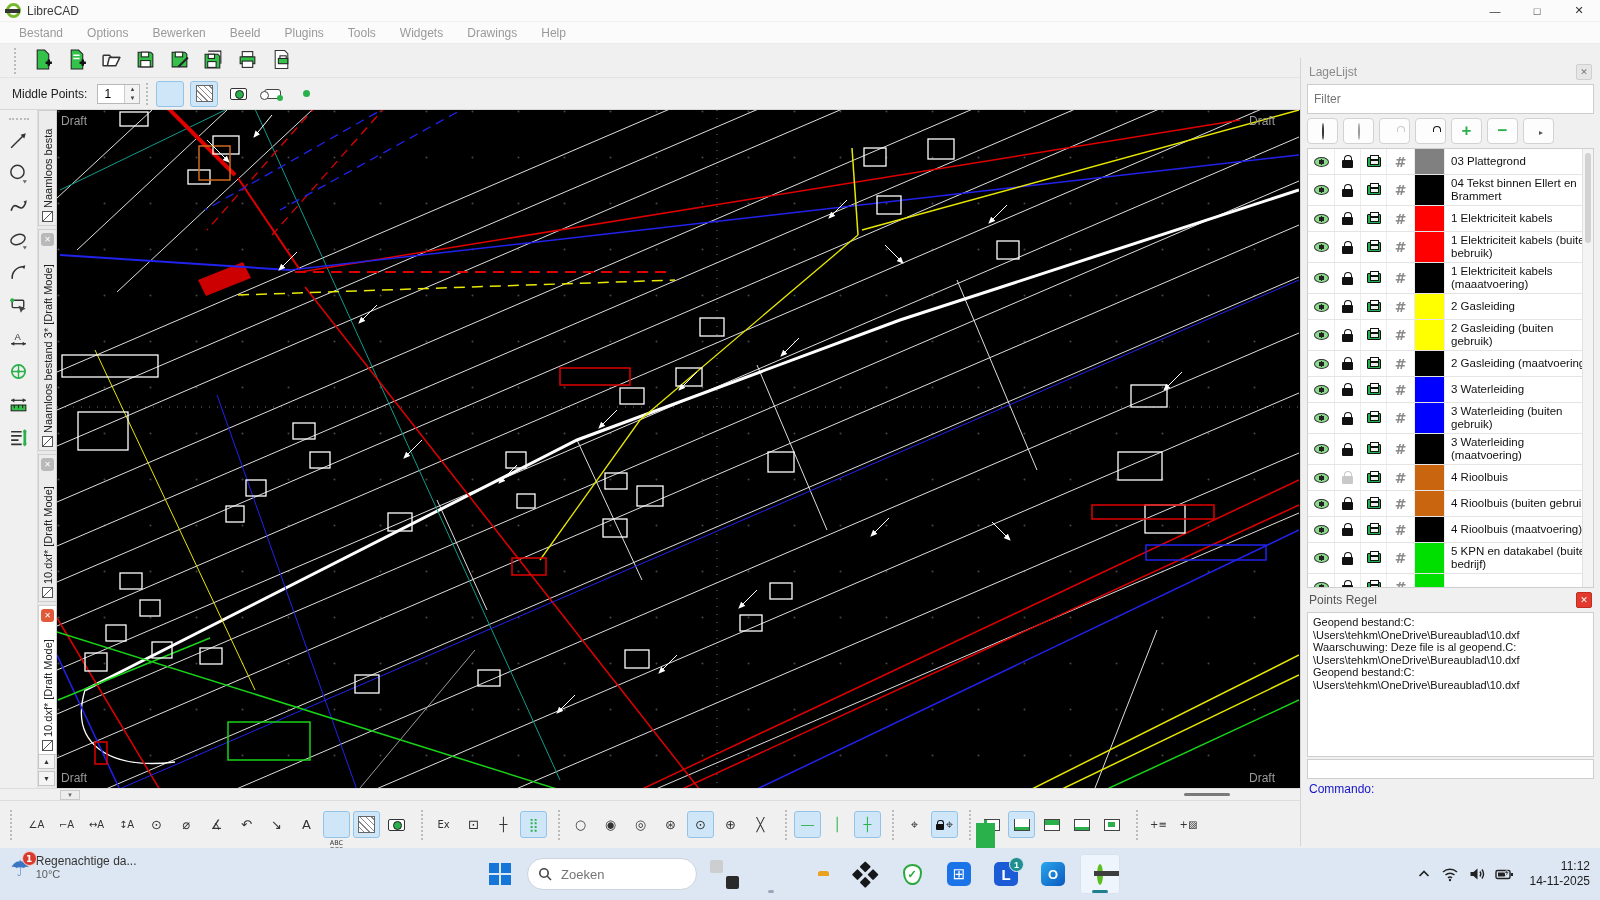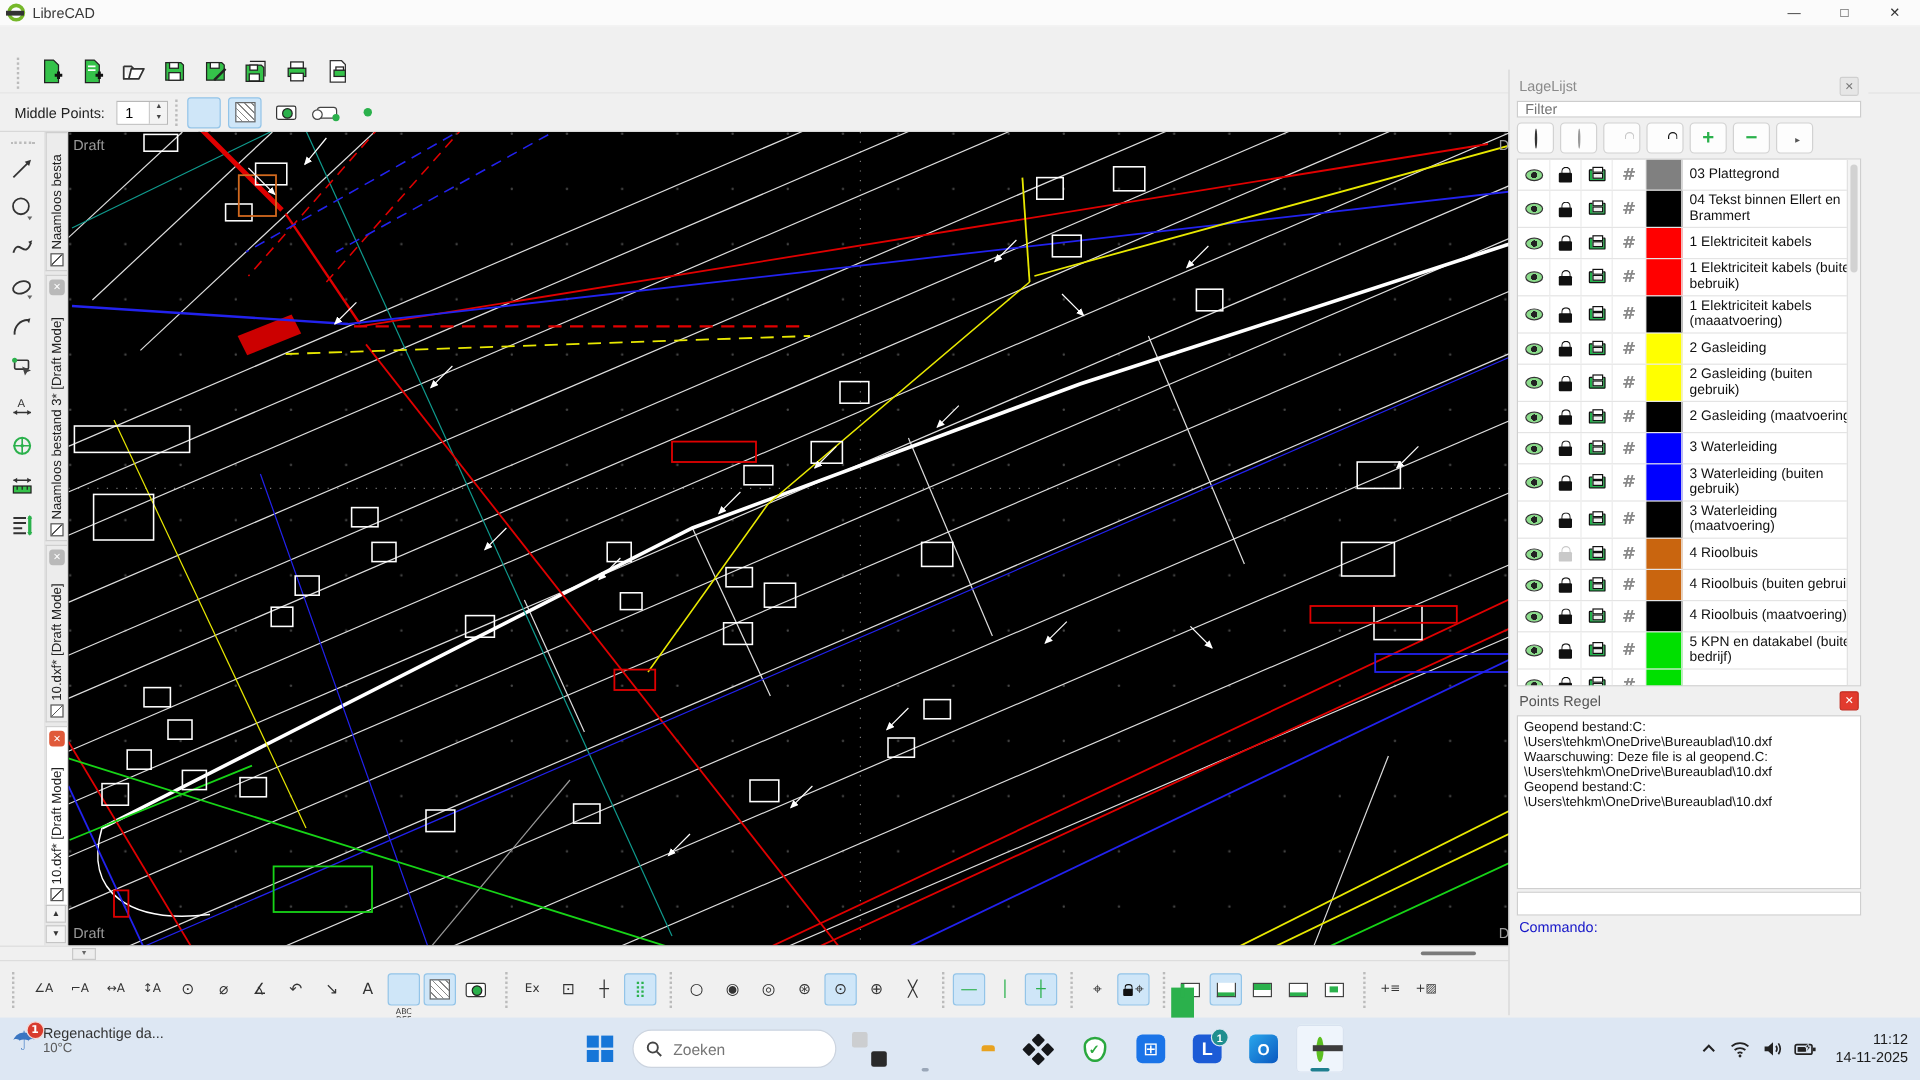--- a/index.html
+++ b/index.html
@@ -72,25 +72,25 @@
   .monbox.v-left::after{content:"";position:absolute;left:-1px;top:0;bottom:-1px;width:3px;background:#2bb14c;box-shadow:0 11px 0 8px #2bb14c;}
   .monbox.v-open{border-top:none;}
   .monbox.v-open::after{content:"";position:absolute;left:0;right:0;bottom:0;height:3px;background:#2bb14c;}
   .monbox.v-top::after{content:"";position:absolute;left:0;right:0;top:0;height:5px;background:#2bb14c;}
   .monbox.v-bottom::after{content:"";position:absolute;left:0;right:0;bottom:0;height:3px;background:#2bb14c;}
   .monbox.v-center::after{content:"";position:absolute;left:3px;top:2px;width:7px;height:5px;background:#2bb14c;}
   .minilock{width:8px;height:6px;background:#111;border-radius:1px;position:relative;margin-right:2px;margin-top:4px;}
   .minilock::before{content:"";position:absolute;top:-4px;left:1.5px;width:5px;height:4px;border:1.4px solid #111;border-bottom:none;border-radius:3px 3px 0 0;}
 
   
-  .dock{position:absolute;top:58px;left:1257px;width:300px;height:788px;background:#f0f0f0;border-left:1px solid #d5d5d5;padding:2px 6px 0 6px;}
+  .dock{position:absolute;top:58px;left:1300px;width:300px;height:788px;background:#f0f0f0;border-left:1px solid #d5d5d5;padding:2px 6px 0 6px;}
   .panel-head{height:24px;display:flex;align-items:center;color:#8a8a8a;font-size:12px;padding:0 2px;}
   .panel-close{margin-left:auto;width:16px;height:16px;background:#e6e6e6;border:1px solid #cfcfcf;border-radius:2px;color:#777;font-size:9px;display:flex;align-items:center;justify-content:center;}
   .panel-close.red{background:#e23b2e;border-color:#c22d22;color:#fff;}
-  .filter-input{width:100%;height:14px;border:1px solid #cdcdcd;background:#fff;padding:0 6px;font-family:"Liberation Sans",sans-serif;font-size:12px;outline:none;}
+  .filter-input{width:100%;height:30px;border:1px solid #cdcdcd;background:#fff;padding:0 6px;font-family:"Liberation Sans",sans-serif;font-size:12px;outline:none;}
   .layer-toolbar{height:34px;display:flex;align-items:center;gap:5px;padding:4px 0;}
   .ltb-btn{width:31px;height:26px;background:#fdfdfd;border:1px solid #d2d2d2;border-radius:4px;display:flex;align-items:center;justify-content:center;}
   .layer-list{height:440px;background:#fff;border:1px solid #cfcfcf;overflow:hidden;position:relative;}
   .layer-row{display:grid;grid-template-columns:27px 26px 26px 28px 30px 1fr;align-items:center;border-bottom:1px solid #e4e4e4;min-height:26px;}
   .layer-row .cell{height:100%;display:flex;align-items:center;justify-content:center;border-right:1px solid #ececec;align-self:stretch;}
   .layer-row .swatch{align-self:stretch;}
   .layer-name{padding:2px 0 2px 6px;font-size:11.5px;line-height:13px;color:#111;}
   .list-scroll{position:absolute;right:0;top:0;bottom:0;width:11px;background:#f4f4f4;border-left:1px solid #e2e2e2;}
   .list-scroll::after{content:"";position:absolute;left:2px;top:4px;width:6px;height:90px;background:#d2d2d2;border-radius:3px;}
 
@@ -156,20 +156,31 @@
   <div class="titlebar">
     <span class="lc-logo"></span>
     <span class="title-text">LibreCAD</span>
     <div class="win-controls">
       <span class="win-btn">—</span>
       <span class="win-btn">□</span>
       <span class="win-btn">✕</span>
     </div>
   </div>
 
+  <div class="menubar" id="menubar">
+      <span class="menu-item">Bestand</span>
+      <span class="menu-item">Options</span>
+      <span class="menu-item">Bewerken</span>
+      <span class="menu-item">Beeld</span>
+      <span class="menu-item">Plugins</span>
+      <span class="menu-item">Tools</span>
+      <span class="menu-item">Widgets</span>
+      <span class="menu-item">Drawings</span>
+      <span class="menu-item">Help</span>
+    </div>
 
   <div class="toolbar1" id="toolbar1">
       <button class="tb-btn">
         <span><svg width="21" height="21" viewBox="0 0 20 20">
             <path d="M4 1h7l4 4v14H4z" fill="#35c24a" stroke="#222"></path>
             <path d="M12 13h6M15 10v6" stroke="#111" stroke-width="2.4"></path>
           </svg></span>
       </button>
       <button class="tb-btn">
         <span><svg width="21" height="21" viewBox="0 0 20 20">

